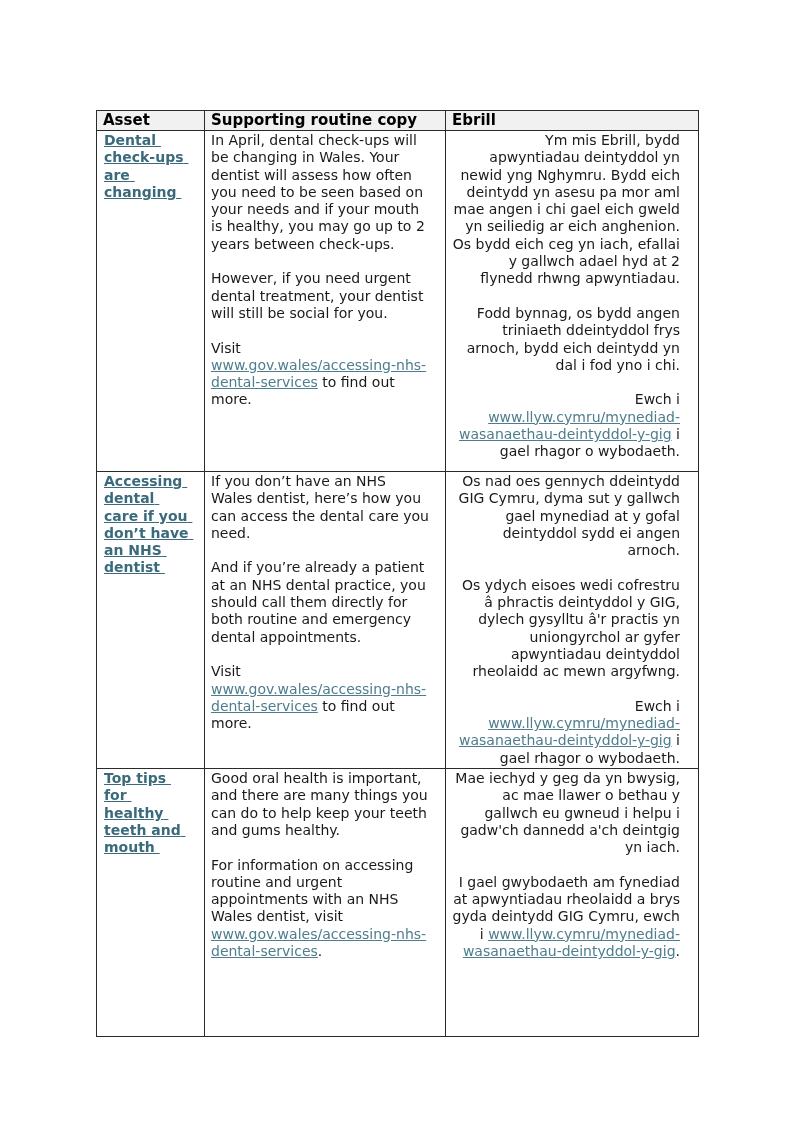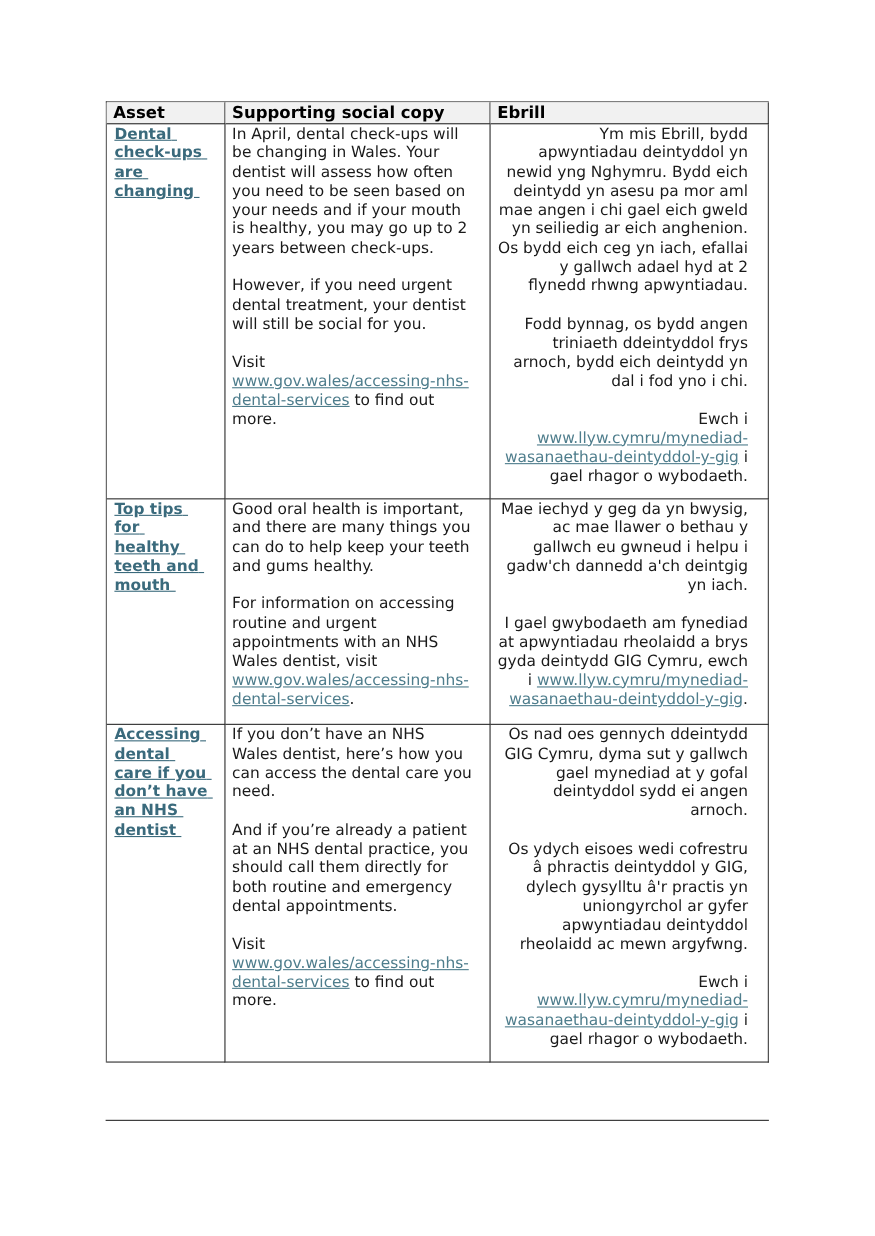--- a/index.html
+++ b/index.html
@@ -10,21 +10,21 @@
   .page {
     position: relative;
     width: 795px;
     height: 1124px;
     background: #ffffff;
     overflow: hidden;
   }
   .table-clip {
     position: absolute;
     left: 96px;
-    top: 92px;
+    top: 110px;
     width: 603px;
     height: 926px;
     overflow: hidden;
     border-bottom: 1px solid #2b2b2b;
   }
   table.content-table {
     border-collapse: separate;
     border-spacing: 0;
     table-layout: fixed;
     width: 602px;
@@ -85,58 +85,58 @@
   <div class="table-clip">
     <table class="content-table">
       <colgroup>
         <col class="c-asset">
         <col class="c-social">
         <col class="c-cymraeg">
       </colgroup>
       <thead>
         <tr>
           <th>Asset</th>
-          <th>Supporting social copy</th>
+          <th>Supporting routine copy</th>
           <th>Ebrill</th>
         </tr>
       </thead>
       <tbody>
           <tr>
             <td class="asset-cell"><a class="asset-link">Dental check-ups are changing </a></td>
             <td class="social-cell">
               <p>In April, dental check-ups will be changing in Wales. Your dentist will assess how often you need to be seen based on your needs and if your mouth is healthy, you may go up to 2 years between check-ups.</p>
               <p>However, if you need urgent dental treatment, your dentist will still be social for you.</p>
               <p>Visit <a class="inline-link">www.gov.wales/accessing-nhs-dental-services</a> to find out more.</p>
             </td>
             <td class="cymraeg-cell">
               <p>Ym mis Ebrill, bydd apwyntiadau deintyddol yn newid yng Nghymru. Bydd eich deintydd yn asesu pa mor aml mae angen i chi gael eich gweld yn seiliedig ar eich anghenion. Os bydd eich ceg yn iach, efallai y gallwch adael hyd at 2 flynedd rhwng apwyntiadau.</p>
               <p>Fodd bynnag, os bydd angen triniaeth ddeintyddol frys arnoch, bydd eich deintydd yn dal i fod yno i chi.</p>
               <p>Ewch i <a class="inline-link">www.llyw.cymru/mynediad-wasanaethau-deintyddol-y-gig</a> i gael rhagor o wybodaeth.</p>
             </td>
           </tr>
           <tr>
-            <td class="asset-cell"><a class="asset-link">Top tips for healthy teeth and mouth </a></td>
-            <td class="social-cell">
-              <p>Good oral health is important, and there are many things you can do to help keep your teeth and gums healthy.</p>
-              <p>For information on accessing routine and urgent appointments with an NHS Wales dentist, visit <a class="inline-link">www.gov.wales/accessing-nhs-dental-services</a>.</p>
-            </td>
-            <td class="cymraeg-cell">
-              <p>Mae iechyd y geg da yn bwysig, ac mae llawer o bethau y gallwch eu gwneud i helpu i gadw'ch dannedd a'ch deintgig yn iach.</p>
-              <p>I gael gwybodaeth am fynediad at apwyntiadau rheolaidd a brys gyda deintydd GIG Cymru, ewch i <a class="inline-link">www.llyw.cymru/mynediad-wasanaethau-deintyddol-y-gig</a>.</p>
-            </td>
-          </tr>
-          <tr>
             <td class="asset-cell"><a class="asset-link">Accessing dental care if you don’t have an NHS dentist </a></td>
             <td class="social-cell">
               <p>If you don’t have an NHS Wales dentist, here’s how you can access the dental care you need.</p>
               <p>And if you’re already a patient at an NHS dental practice, you should call them directly for both routine and emergency dental appointments.</p>
               <p>Visit <a class="inline-link">www.gov.wales/accessing-nhs-dental-services</a> to find out more.</p>
             </td>
             <td class="cymraeg-cell">
               <p>Os nad oes gennych ddeintydd GIG Cymru, dyma sut y gallwch gael mynediad at y gofal deintyddol sydd ei angen arnoch.</p>
               <p>Os ydych eisoes wedi cofrestru â phractis deintyddol y GIG, dylech gysylltu â'r practis yn uniongyrchol ar gyfer apwyntiadau deintyddol rheolaidd ac mewn argyfwng.</p>
               <p>Ewch i <a class="inline-link">www.llyw.cymru/mynediad-wasanaethau-deintyddol-y-gig</a> i gael rhagor o wybodaeth.</p>
             </td>
           </tr>
+          <tr>
+            <td class="asset-cell"><a class="asset-link">Top tips for healthy teeth and mouth </a></td>
+            <td class="social-cell">
+              <p>Good oral health is important, and there are many things you can do to help keep your teeth and gums healthy.</p>
+              <p>For information on accessing routine and urgent appointments with an NHS Wales dentist, visit <a class="inline-link">www.gov.wales/accessing-nhs-dental-services</a>.</p>
+            </td>
+            <td class="cymraeg-cell">
+              <p>Mae iechyd y geg da yn bwysig, ac mae llawer o bethau y gallwch eu gwneud i helpu i gadw'ch dannedd a'ch deintgig yn iach.</p>
+              <p>I gael gwybodaeth am fynediad at apwyntiadau rheolaidd a brys gyda deintydd GIG Cymru, ewch i <a class="inline-link">www.llyw.cymru/mynediad-wasanaethau-deintyddol-y-gig</a>.</p>
+            </td>
+          </tr>
         </tbody>
     </table>
   </div>
 </div>
 
 </body></html>

